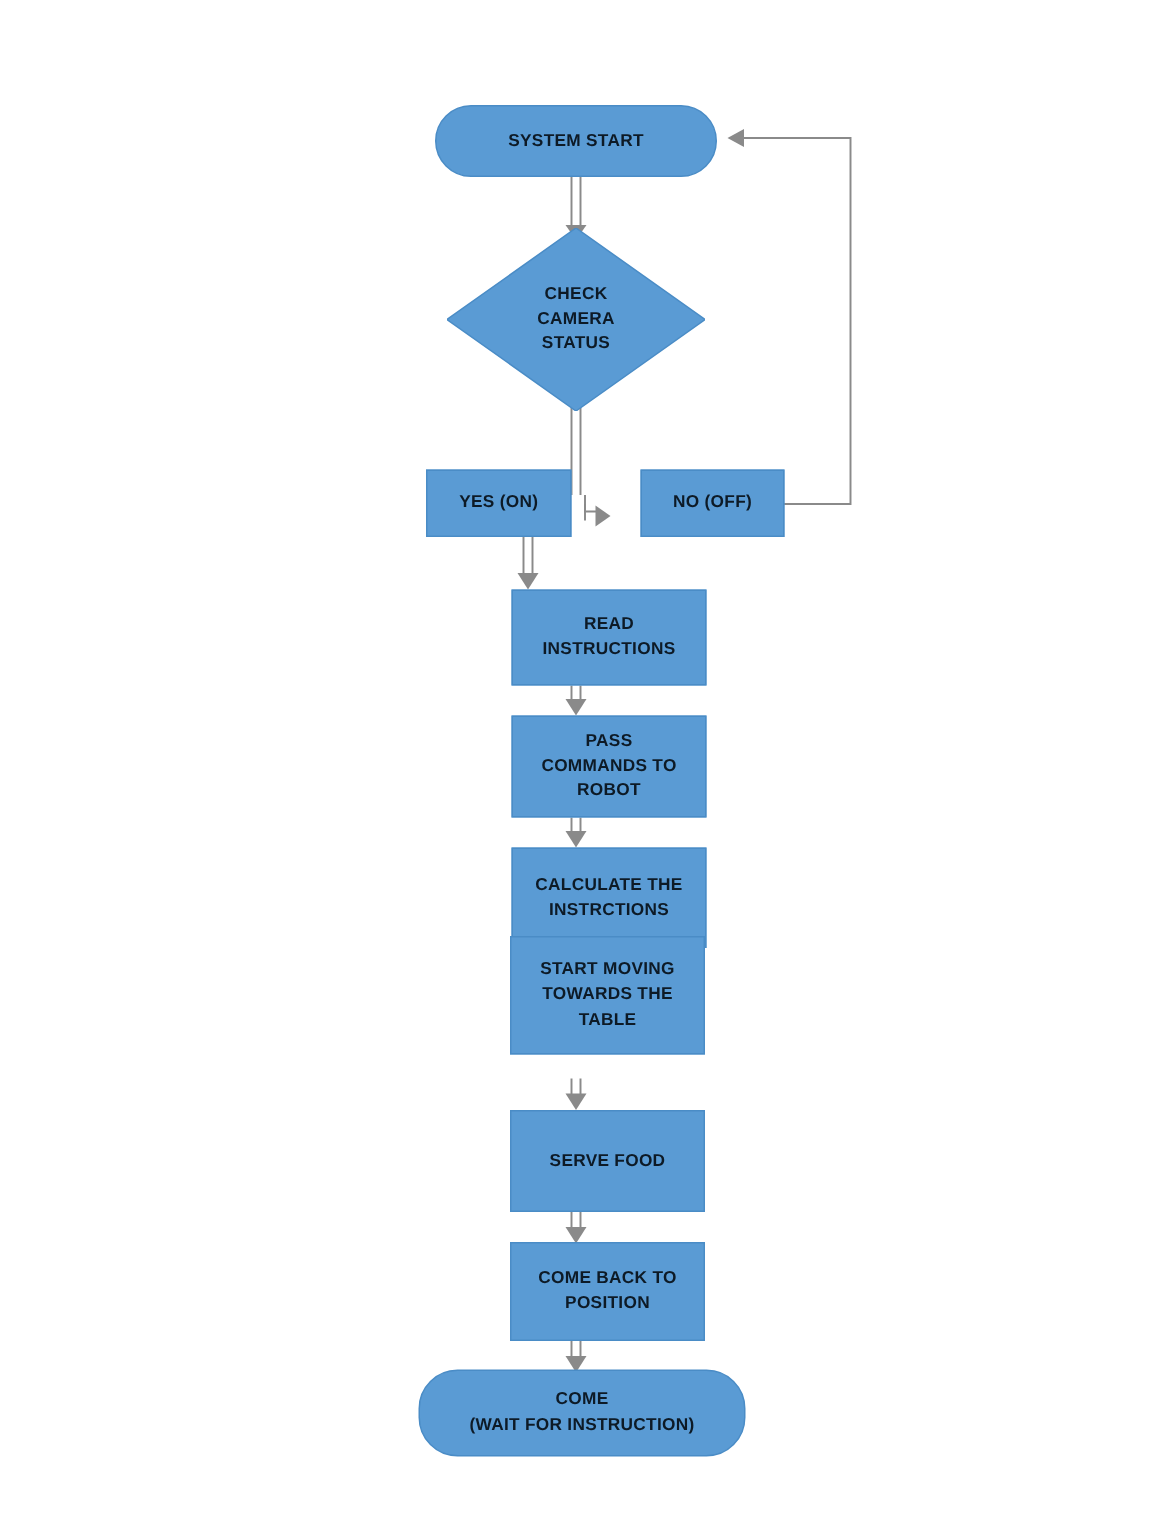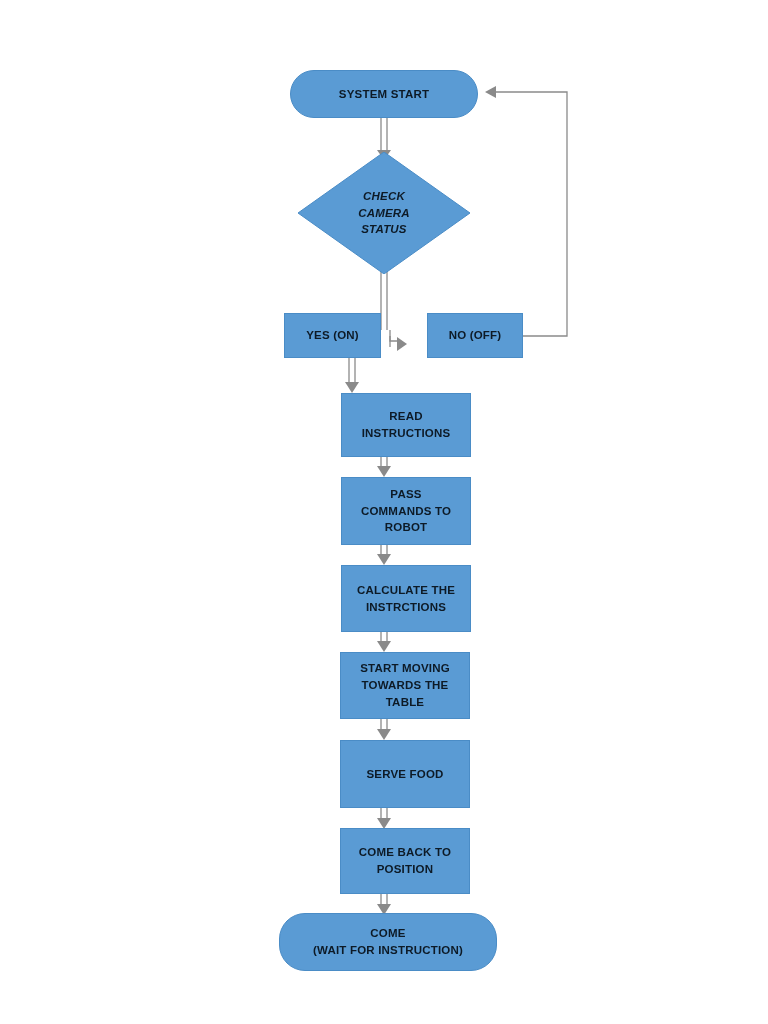--- a/index.html
+++ b/index.html
@@ -61,21 +61,20 @@
     height: 100%;
     display: flex;
     align-items: center;
     justify-content: center;
     text-align: center;
     color: #0d1a26;
     font-weight: bold;
     font-size: 11.5px;
     line-height: 1.45;
     letter-spacing: 0.2px;
-    font-style: italic;
   }
   .label-lines span { display: block; }
   svg#arrows {
     position: absolute;
     left: 0; top: 0;
     width: 768px;
     height: 1024px;
     z-index: 1;
   }
 </style>
@@ -210,21 +209,21 @@
     </div>
   </div>
 
   <div class="node rect" style="left:321px; top:565px; width:130px; height:67px;">
     <div class="label-lines">
       <span>CALCULATE THE</span>
       <span>INSTRCTIONS</span>
     </div>
   </div>
 
-  <div class="node rect" style="left:320px; top:652px; width:130px; height:67px;">
+  <div class="node rect" style="left:320px; top:624px; width:130px; height:79px;">
     <div class="label-lines">
       <span>START MOVING</span>
       <span>TOWARDS THE</span>
       <span>TABLE</span>
     </div>
   </div>
 
   <div class="node rect" style="left:320px; top:740px; width:130px; height:68px;">
     <div class="label-lines">
       <span>SERVE FOOD</span>

